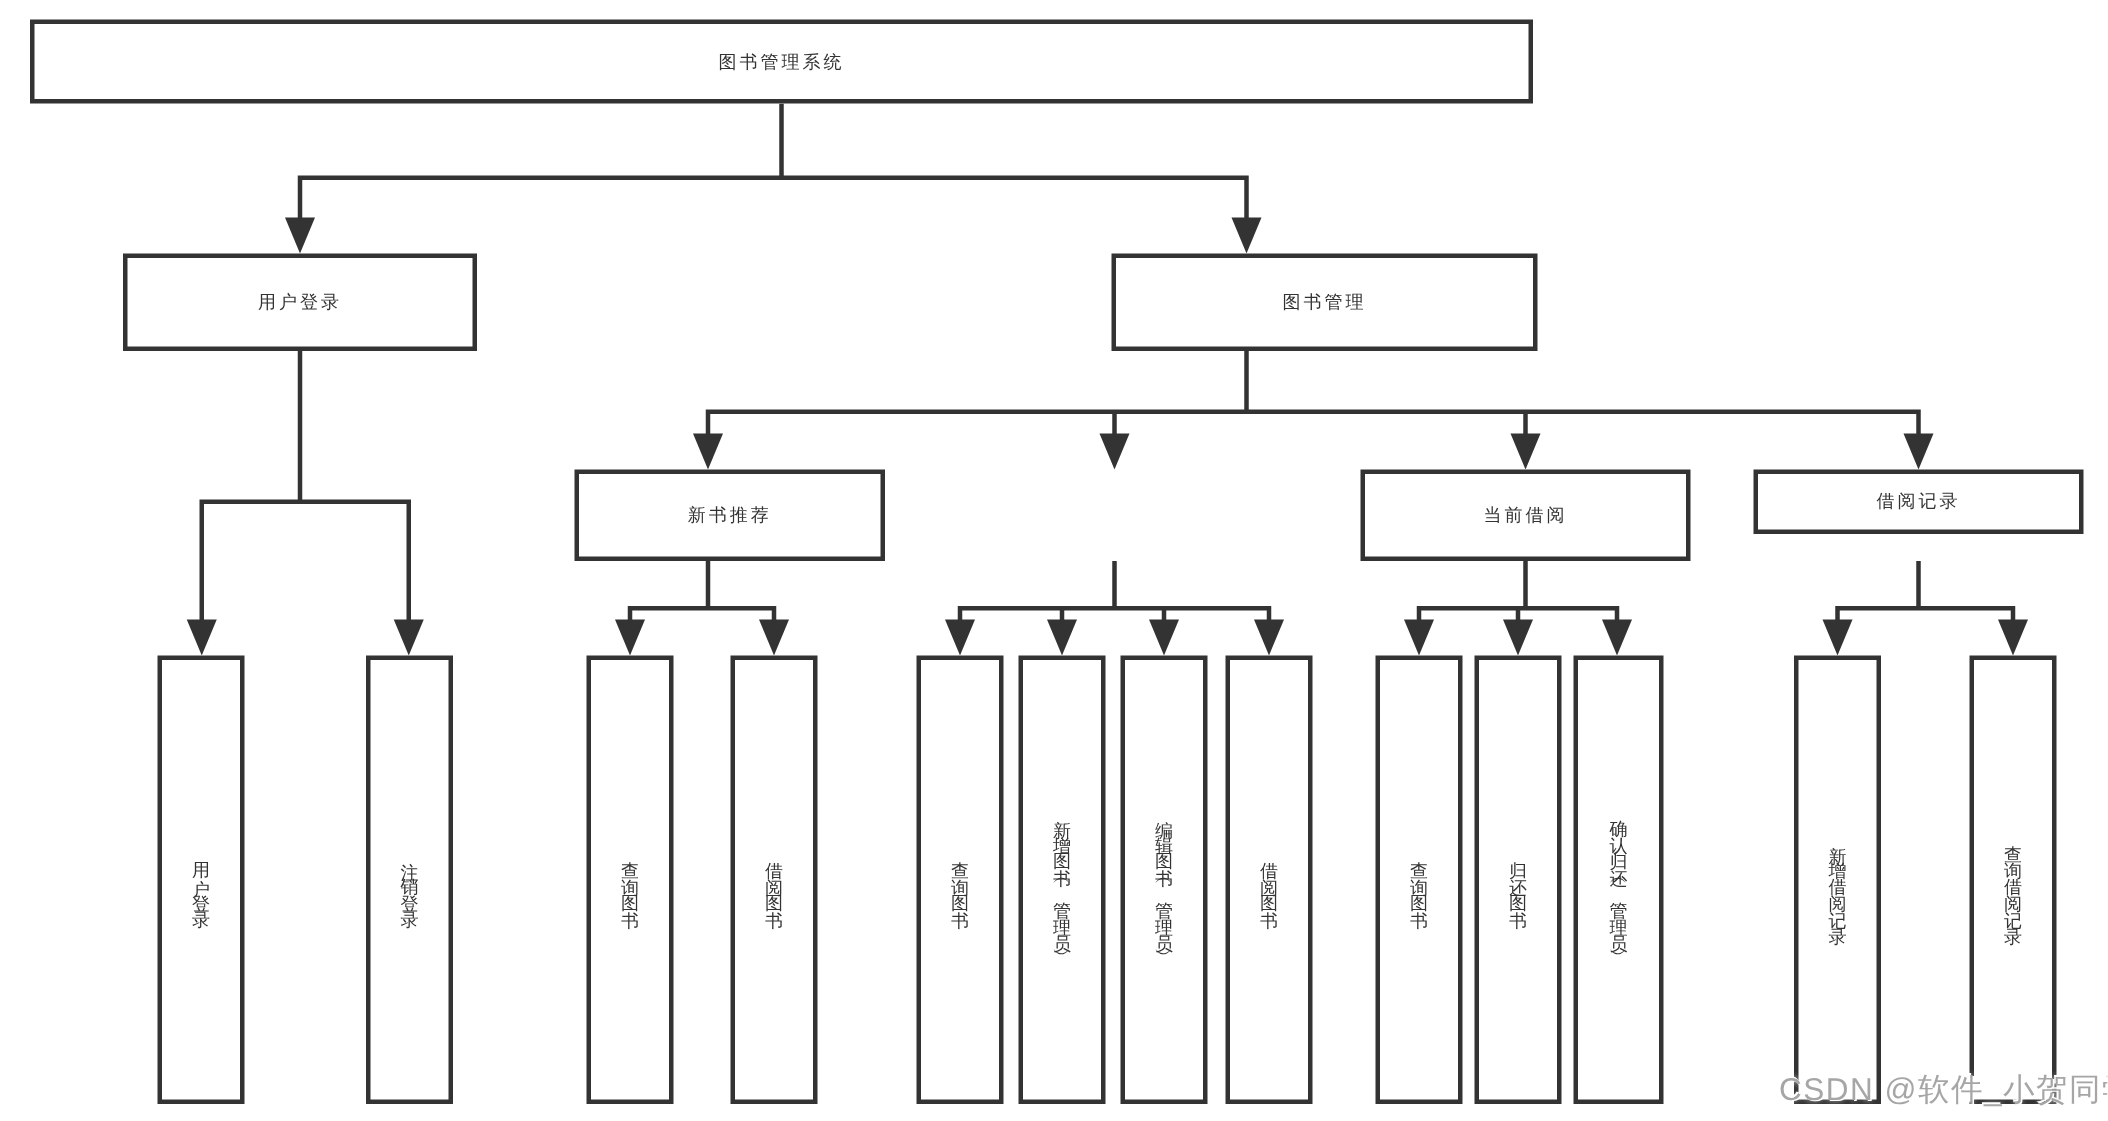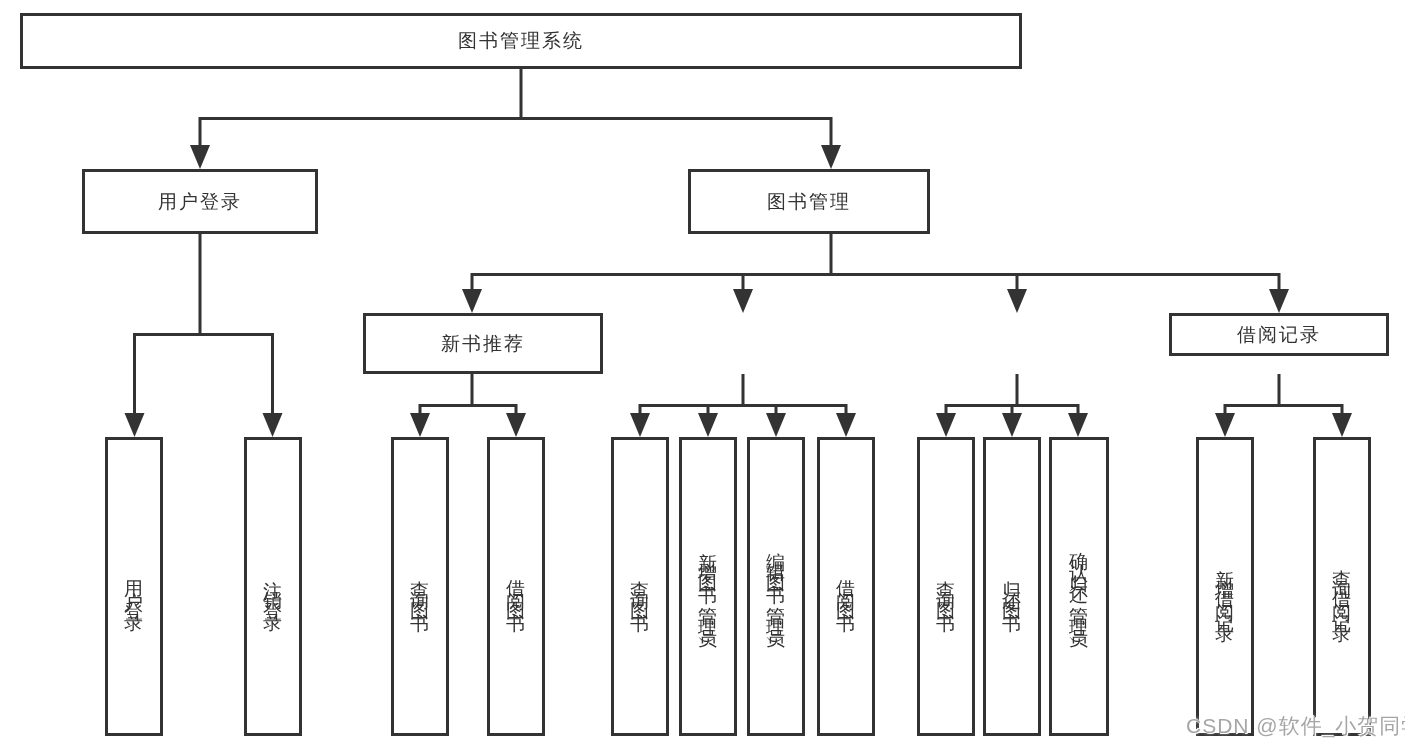--- a/index.html
+++ b/index.html
@@ -19,21 +19,21 @@
     position: absolute;
     box-sizing: border-box;
     border: 3px solid #333333;
     background: #ffffff;
     display: flex;
     align-items: center;
     justify-content: center;
   }
   .lbl {
     color: #333333;
-    font-size: 19px;
+    font-size: 12px;
     letter-spacing: 2px;
     white-space: nowrap;
   }
   .vert .lbl {
     writing-mode: vertical-rl;
     text-orientation: mixed;
     letter-spacing: 11px;
     line-height: 1;
     white-space: normal;
   }
@@ -106,26 +106,29 @@
     <polygon points="1332,413 1352,413 1342,437"></polygon>
   </svg>
 
   <div class="box" style="left:20px;top:13px;width:1002px;height:56px">
     <span class="lbl">图书管理系统</span>
   </div>
 
   <div class="box" style="left:82px;top:169px;width:236px;height:65px">
     <span class="lbl">用户登录</span>
   </div>
-  <div class="box" style="left:688px;top:169px;width:242px;height:65px">
+  <div class="box" style="left:741px;top:169px;width:284px;height:65px">
     <span class="lbl">图书管理</span>
   </div>
 
-  <div class="box" style="left:363px;top:313px;width:240px;height:61px">
+  <div class="box" style="left:383px;top:313px;width:207px;height:61px">
     <span class="lbl">新书推荐</span>
+  </div>
+  <div class="box" style="left:907px;top:313px;width:220px;height:61px">
+    <span class="lbl">当前借阅</span>
   </div>
   <div class="box" style="left:1169px;top:313px;width:220px;height:43px">
     <span class="lbl">借阅记录</span>
   </div>
 
   <div class="box vert" style="left:105px;top:437px;width:58px;height:299px">
     <span class="lbl">用户登录</span>
   </div>
   <div class="box vert" style="left:244px;top:437px;width:58px;height:299px">
     <span class="lbl">注销登录</span>

